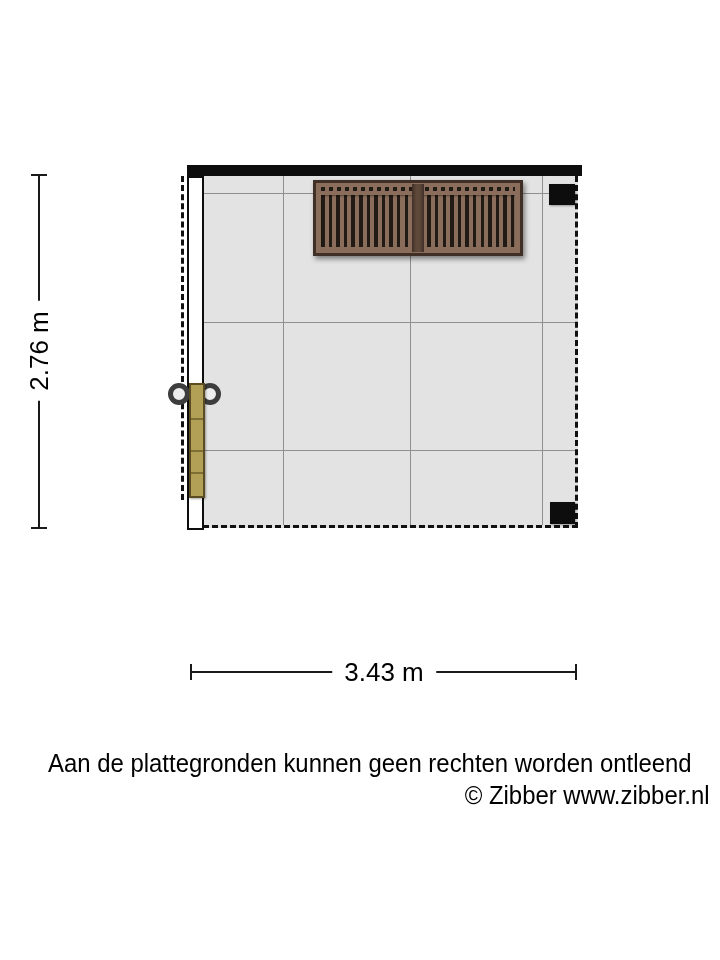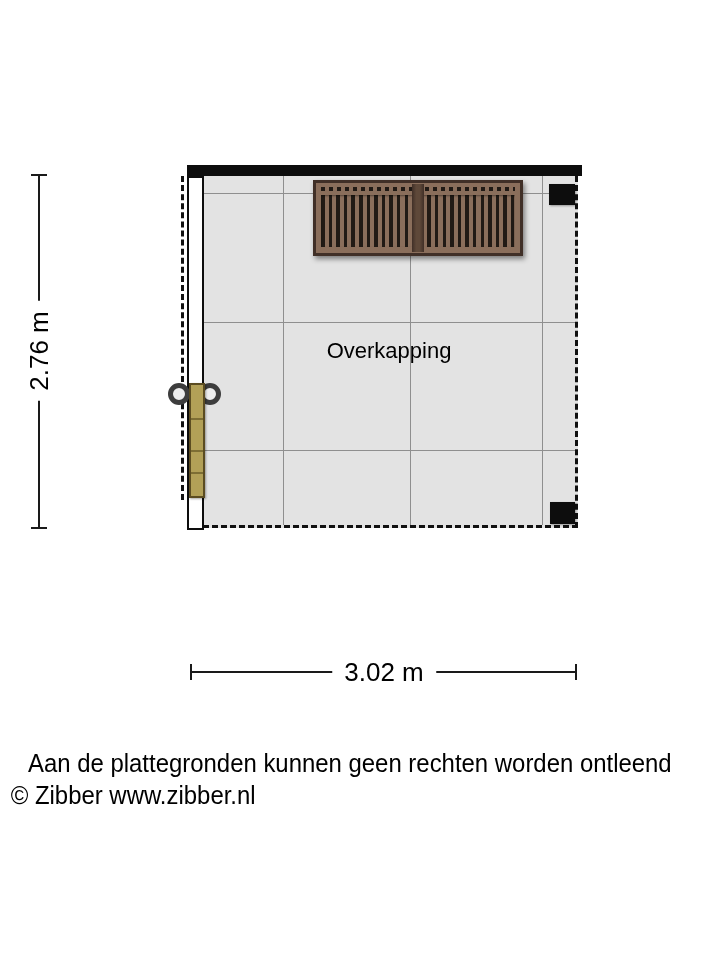--- a/index.html
+++ b/index.html
@@ -68,21 +68,21 @@
     background:#fff;padding:2px 10px;font-size:26px;white-space:nowrap;
   }
   .dim-line-h{left:190px;top:671px;width:387px;height:2px;background:#1a1a1a;}
   .dim-tick-v{top:664px;width:2px;height:16px;background:#1a1a1a;}
   .dim-label-h{
     left:384px;top:672px;transform:translate(-50%,-50%);
     background:#fff;padding:0 12px;font-size:26px;white-space:nowrap;
   }
 
   
-  .footer-line{left:0;width:720px;text-align:left;font-size:26px;line-height:30px;}
+  .footer-line{left:0;width:720px;text-align:right;font-size:26px;line-height:30px;}
   .footer-line > span{display:inline-block;transform:scaleX(0.92);transform-origin:center;white-space:nowrap;}
   .footer-1{top:748px;}
   .footer-2{top:780px;text-decoration:underline;}
 </style>
 </head>
 <body>
 
 <div class="abs top-wall"></div>
 <div class="abs left-dash"></div>
 
@@ -96,41 +96,40 @@
 
   <div class="abs bench">
     <div class="abs bench-caps"></div>
     <div class="abs bench-slats"></div>
     <div class="abs bench-divider"></div>
   </div>
 
   <div class="abs post" style="right:0;top:8px;width:26px;height:21px"></div>
   <div class="abs post" style="right:0;bottom:1px;width:25px;height:22px"></div>
 
-  <div class="abs room-label">Overkapping</div>
 </div>
 
 <div class="abs white-band"></div>
 <div class="abs ring-bar"></div>
 <div class="abs ring" style="left:168px;top:383px"></div>
 <div class="abs ring" style="left:199px;top:383px"></div>
 <div class="abs door-leaf">
   <div class="abs door-joint" style="top:33px"></div>
   <div class="abs door-joint" style="top:65px"></div>
   <div class="abs door-joint" style="top:87px"></div>
 </div>
 
 <div class="abs dim-line-v"></div>
 <div class="abs dim-tick-h" style="top:174px"></div>
 <div class="abs dim-tick-h" style="top:527px"></div>
 <div class="abs dim-label-v">2.76 m</div>
 
 <div class="abs dim-line-h"></div>
 <div class="abs dim-tick-v" style="left:190px"></div>
 <div class="abs dim-tick-v" style="left:575px"></div>
-<div class="abs dim-label-h">3.02 m</div>
+<div class="abs dim-label-h">3.43 m</div>
 
 <div class="abs footer-line footer-1">
   <span>Aan de plattegronden kunnen geen rechten worden ontleend</span>
 </div>
 <div class="abs footer-line footer-2">
   <span>© Zibber www.zibber.nl</span>
 </div>
 
 </body></html>

